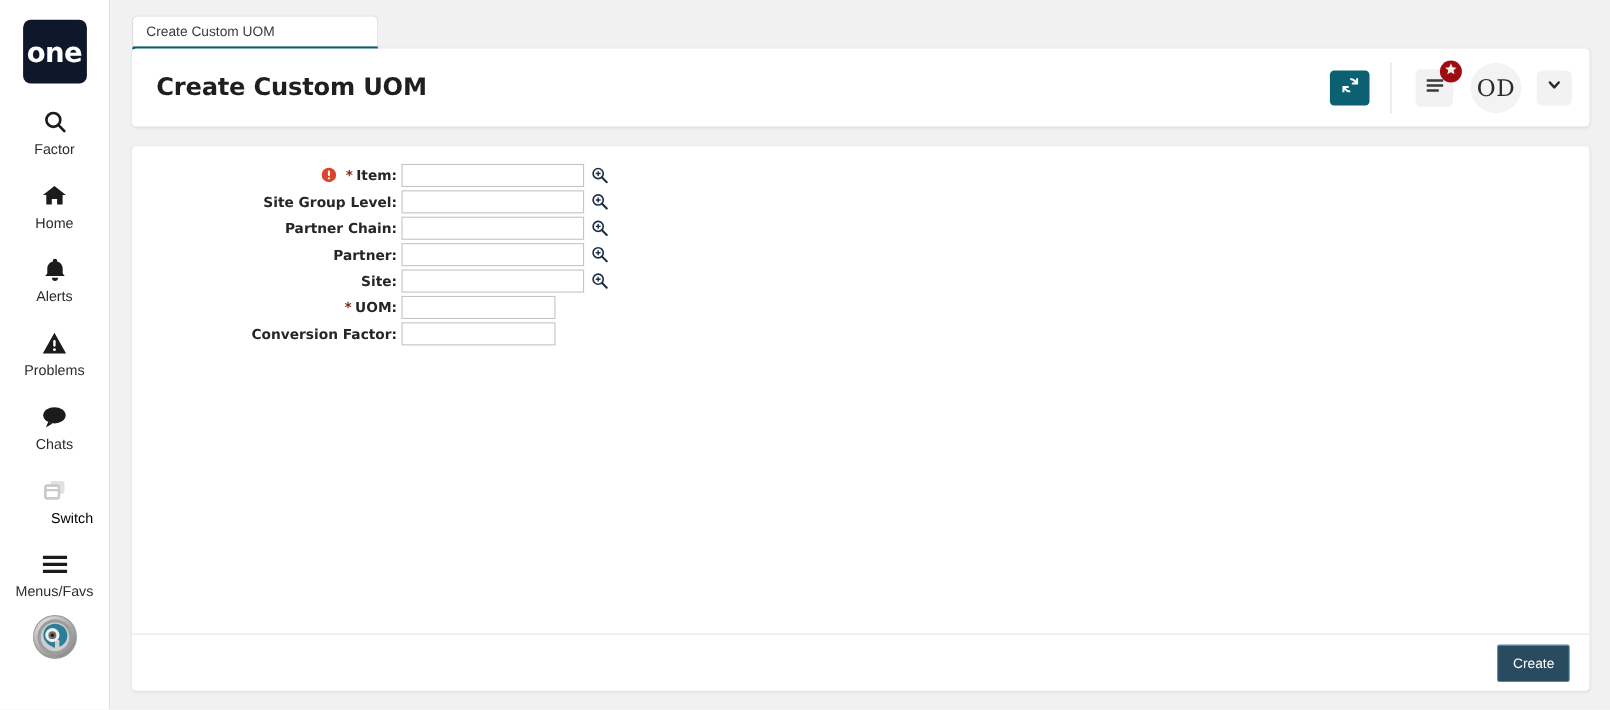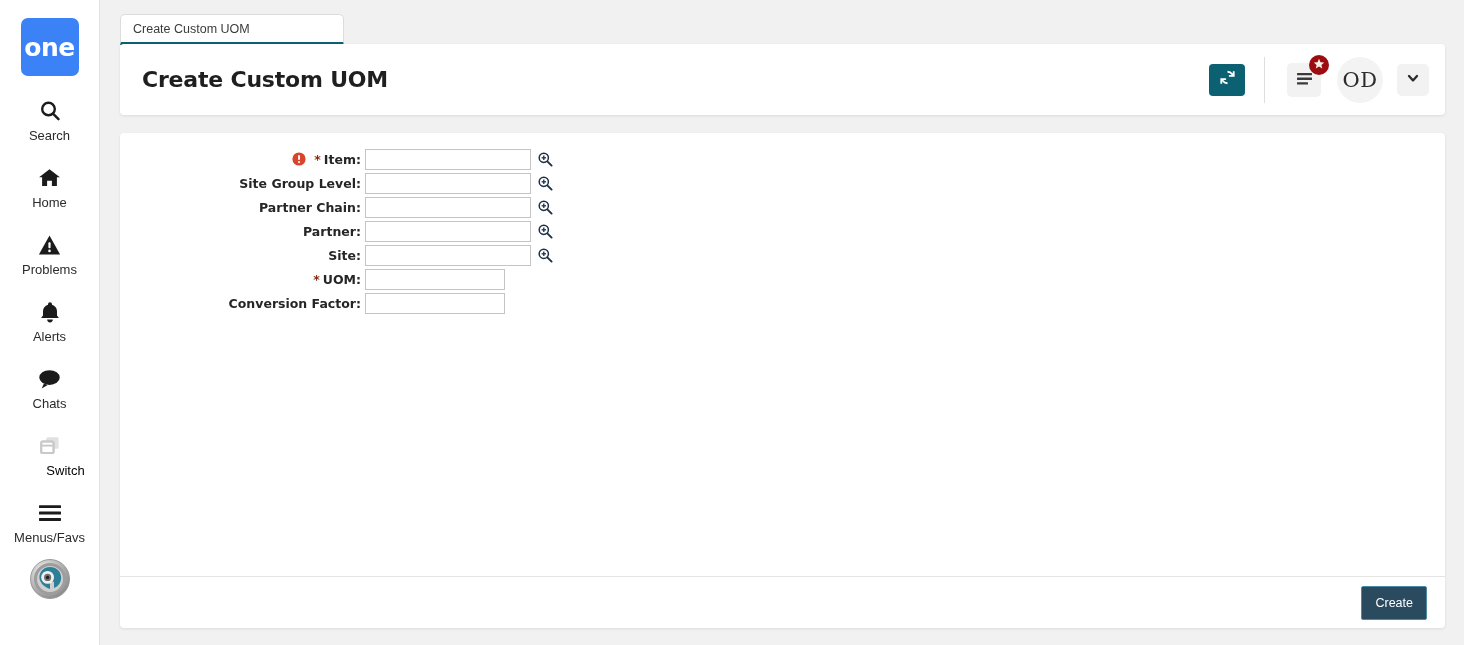--- a/index.html
+++ b/index.html
@@ -16,21 +16,21 @@
     position: absolute; left: 0; top: 0;
     width: 100px; height: 645px;
     background: #ffffff;
     border-right: 1px solid #e2e2e2;
     display: flex; flex-direction: column; align-items: center;
     z-index: 5;
   }
   #brand-logo {
     width: 58px; height: 58px;
     margin-top: 18px;
-    background: #3b82f6;
+    background: #0f172a;
     border-radius: 7px;
     display: flex; align-items: center; justify-content: center;
     color: #ffffff;
     font-size: 25px;
     font-weight: 600;
     letter-spacing: -0.5px;
     line-height: 1;
     font-family: "DejaVu Sans", sans-serif;
   }
   .nav-item {
@@ -264,51 +264,51 @@
     <span>one</span>
   </div>
 
   <div class="nav-item">
     <div class="nav-icon">
       <svg width="24" height="24" viewBox="0 0 24 24" fill="none" stroke="currentColor" stroke-width="2.4">
         <circle cx="10.5" cy="10" r="6.3"></circle>
           <line x1="15.2" y1="14.8" x2="20.5" y2="20.2" stroke-linecap="round"></line>
       </svg>
     </div>
-    <div class="nav-label">Search</div>
+    <div class="nav-label">Factor</div>
   </div>
 
   <div class="nav-item">
     <div class="nav-icon">
       <svg width="25" height="24" viewBox="0 0 24 24" fill="currentColor">
         <path d="M12 3.2 1.6 11.2h3.0V20h5.0v-5.2h4.8V20h5.0v-8.8h3.0z"></path>
       </svg>
     </div>
     <div class="nav-label">Home</div>
+  </div>
+
+  <div class="nav-item">
+    <div class="nav-icon">
+      <svg width="24" height="24" viewBox="0 0 24 24" fill="currentColor">
+        <path d="M12 2.2a2 2 0 0 1 2 2v.5c3.1.8 5 3.4 5 6.6v4.3l1.9 2.3H3.1L5 15.6v-4.3c0-3.2 1.9-5.8 5-6.6v-.5a2 2 0 0 1 2-2z"></path>
+        <path d="M9.2 19.6h5.6a2.8 2.8 0 0 1-5.6 0z"></path>
+      </svg>
+    </div>
+    <div class="nav-label">Alerts</div>
   </div>
 
   <div class="nav-item">
     <div class="nav-icon">
       <svg width="25" height="24" viewBox="0 0 24 24" fill="currentColor">
         <path d="M12 2.6 1.4 21.4h21.2z"></path>
         <rect x="10.9" y="9.2" width="2.2" height="6.0" fill="#ffffff" rx="1"></rect>
         <circle cx="12" cy="17.9" r="1.3" fill="#ffffff"></circle>
       </svg>
     </div>
     <div class="nav-label">Problems</div>
-  </div>
-
-  <div class="nav-item">
-    <div class="nav-icon">
-      <svg width="24" height="24" viewBox="0 0 24 24" fill="currentColor">
-        <path d="M12 2.2a2 2 0 0 1 2 2v.5c3.1.8 5 3.4 5 6.6v4.3l1.9 2.3H3.1L5 15.6v-4.3c0-3.2 1.9-5.8 5-6.6v-.5a2 2 0 0 1 2-2z"></path>
-        <path d="M9.2 19.6h5.6a2.8 2.8 0 0 1-5.6 0z"></path>
-      </svg>
-    </div>
-    <div class="nav-label">Alerts</div>
   </div>
 
   <div class="nav-item">
     <div class="nav-icon">
       <svg width="25" height="24" viewBox="0 0 24 24" fill="currentColor">
         <ellipse cx="12" cy="10.6" rx="10.2" ry="7.4"></ellipse>
         <path d="M6.4 16.4 4.2 21.6l6.0-3.6z"></path>
       </svg>
     </div>
     <div class="nav-label">Chats</div>

